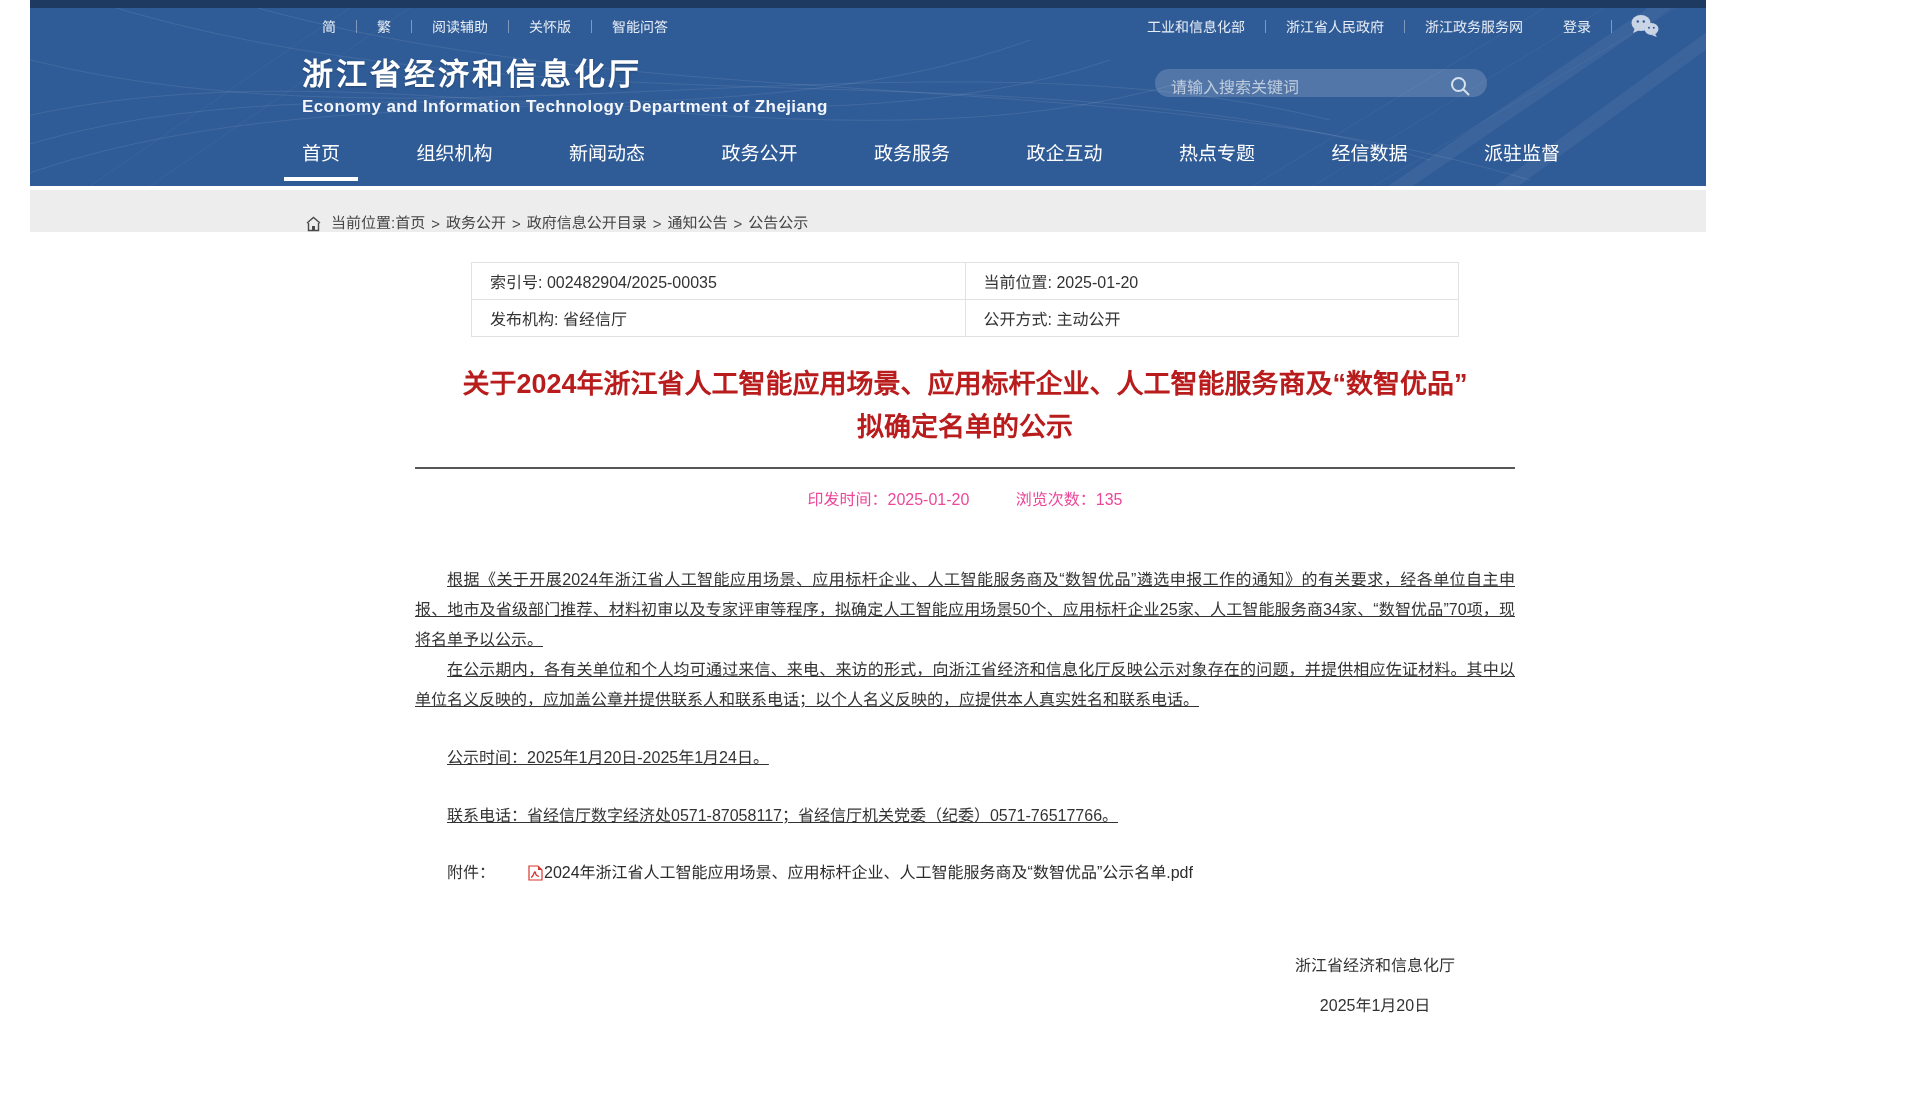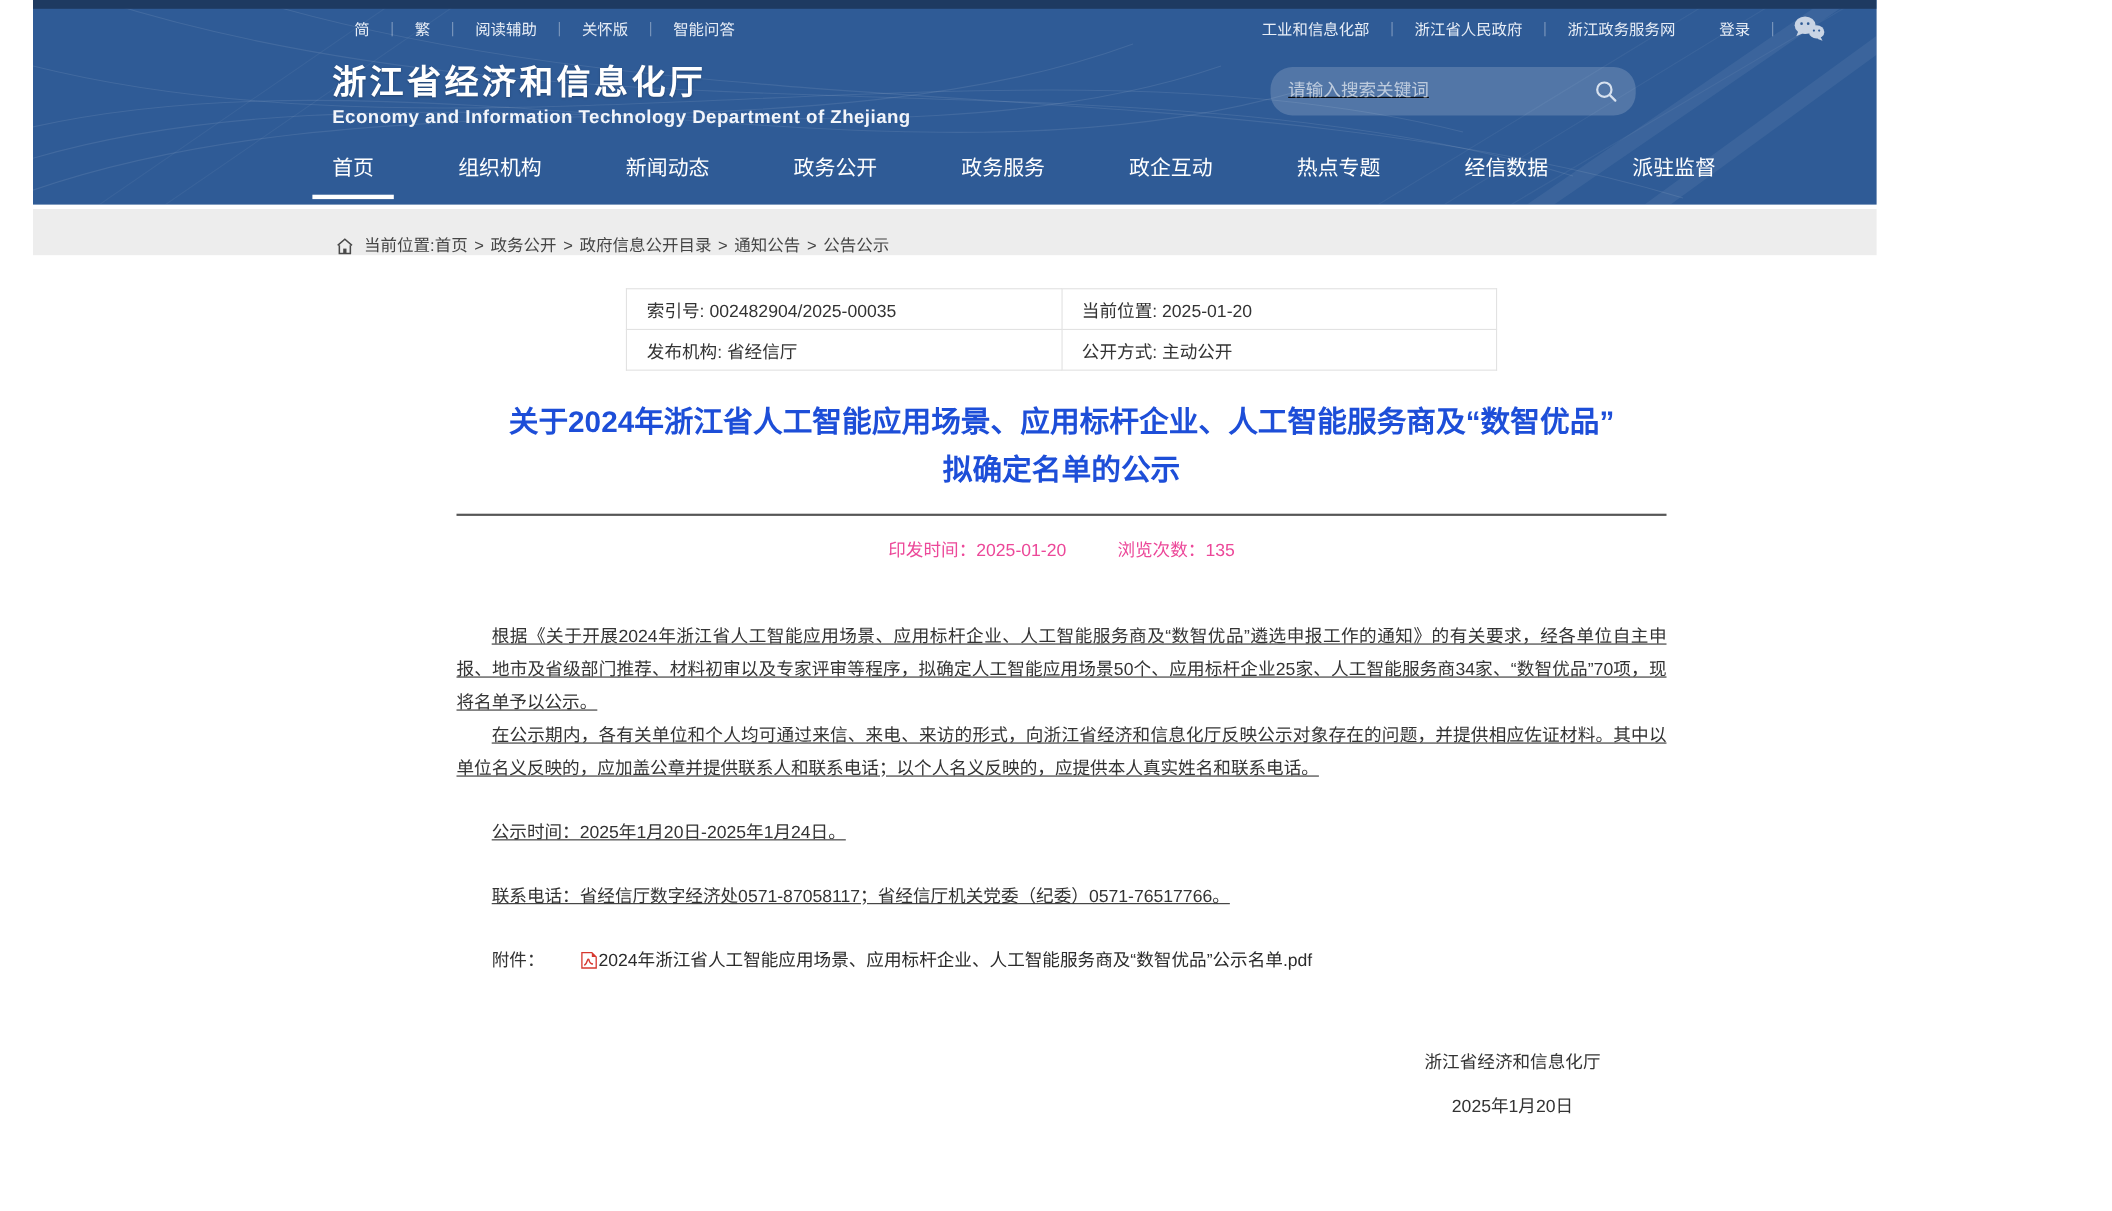--- a/index.html
+++ b/index.html
@@ -20,22 +20,22 @@
   .toplinks .sep { width:1px; height:13px; background:rgba(255,255,255,.38); }
   .wechat { margin-left:18px; display:flex; align-items:center; cursor:pointer; }
 
   .header-main { position:relative; z-index:2; display:flex; align-items:center;
                  justify-content:space-between; padding:12px 75px 8px 272px; height:74px; }
   .logo { cursor:pointer; }
   .logo-cn { color:#ffffff; font-size:31px; font-weight:bold; letter-spacing:3px;
              text-shadow:0 1px 2px rgba(0,0,0,.25); }
   .logo-en { color:#f2f5fa; font-size:17px; font-weight:bold; letter-spacing:.4px; margin-top:3px; }
 
-  .searchbox { width:332px; height:44px; margin-right:144px; border-radius:20px;
-               background:rgba(255,255,255,.17); display:flex; align-items:center; padding:0 16px;text-decoration:underline; }
+  .searchbox { width:332px; height:28px; margin-right:144px; border-radius:20px;
+               background:rgba(255,255,255,.17); display:flex; align-items:flex-end; padding:0 16px; }
   .searchbox input { flex:1; background:transparent; border:none; outline:none;
                      color:#fff; font-size:16px; font-family:inherit; }
   .searchbox input::placeholder { color:rgba(255,255,255,.62); }
   .search-btn { width:22px; height:22px; cursor:pointer; flex:0 0 auto; }
 
   .nav { position:relative; z-index:2; display:flex; align-items:center; justify-content:space-between;
          height:68px; padding:0 146px 0 272px; }
   .nav a { position:relative; color:#ffffff; font-size:19px; text-decoration:none;
            cursor:pointer; white-space:nowrap; padding-bottom:2px; }
   .nav a.active::after { content:""; position:absolute; left:50%; transform:translateX(-50%);
@@ -44,26 +44,26 @@
   
   .breadcrumb { margin-top:4px; background:#ededed; height:42px; display:flex; align-items:flex-end;
                 padding-left:275px; color:#454545; font-size:15px; }
   .breadcrumb .home-ic { margin-right:9px; display:flex; }
   .breadcrumb a { color:#454545; text-decoration:none; cursor:pointer; }
   .breadcrumb .bsep { margin:0 6px; color:#454545; }
 
   
   .content { width:1100px; margin:30px 0 0 385px; padding-bottom:30px; }
 
-  table.doc-meta { width:792px; margin:16px auto; border-collapse:collapse; }
+  table.doc-meta { width:988px; margin:16px auto; border-collapse:collapse; }
   table.doc-meta td { border:1px solid #e2e2e2; height:37px; font-size:16px; color:#333;
                       padding-left:18px; width:50%; background:#fff; }
 
   .art-title { margin-top:26px; text-align:center; font-size:27px; font-weight:bold;
-               color:#1d4ed8; line-height:43px; }
+               color:#b91c1c; line-height:43px; }
   .title-rule { margin-top:18px; height:2px; background:#565656; }
 
   .art-meta { text-align:center; margin-top:17px; font-size:16px; color:#ec4899; }
   .art-meta .views { margin-left:42px; }
 
   .body-text p { font-size:16px; color:#333; line-height:30px; text-indent:2em;
                  text-align:justify;text-decoration:underline; }
   .p-first   { margin-top:55px; }
   .p-gap     { margin-top:28px; }
   .attach-row { margin-top:28px; font-size:16px; color:#333; text-indent:2em; }

